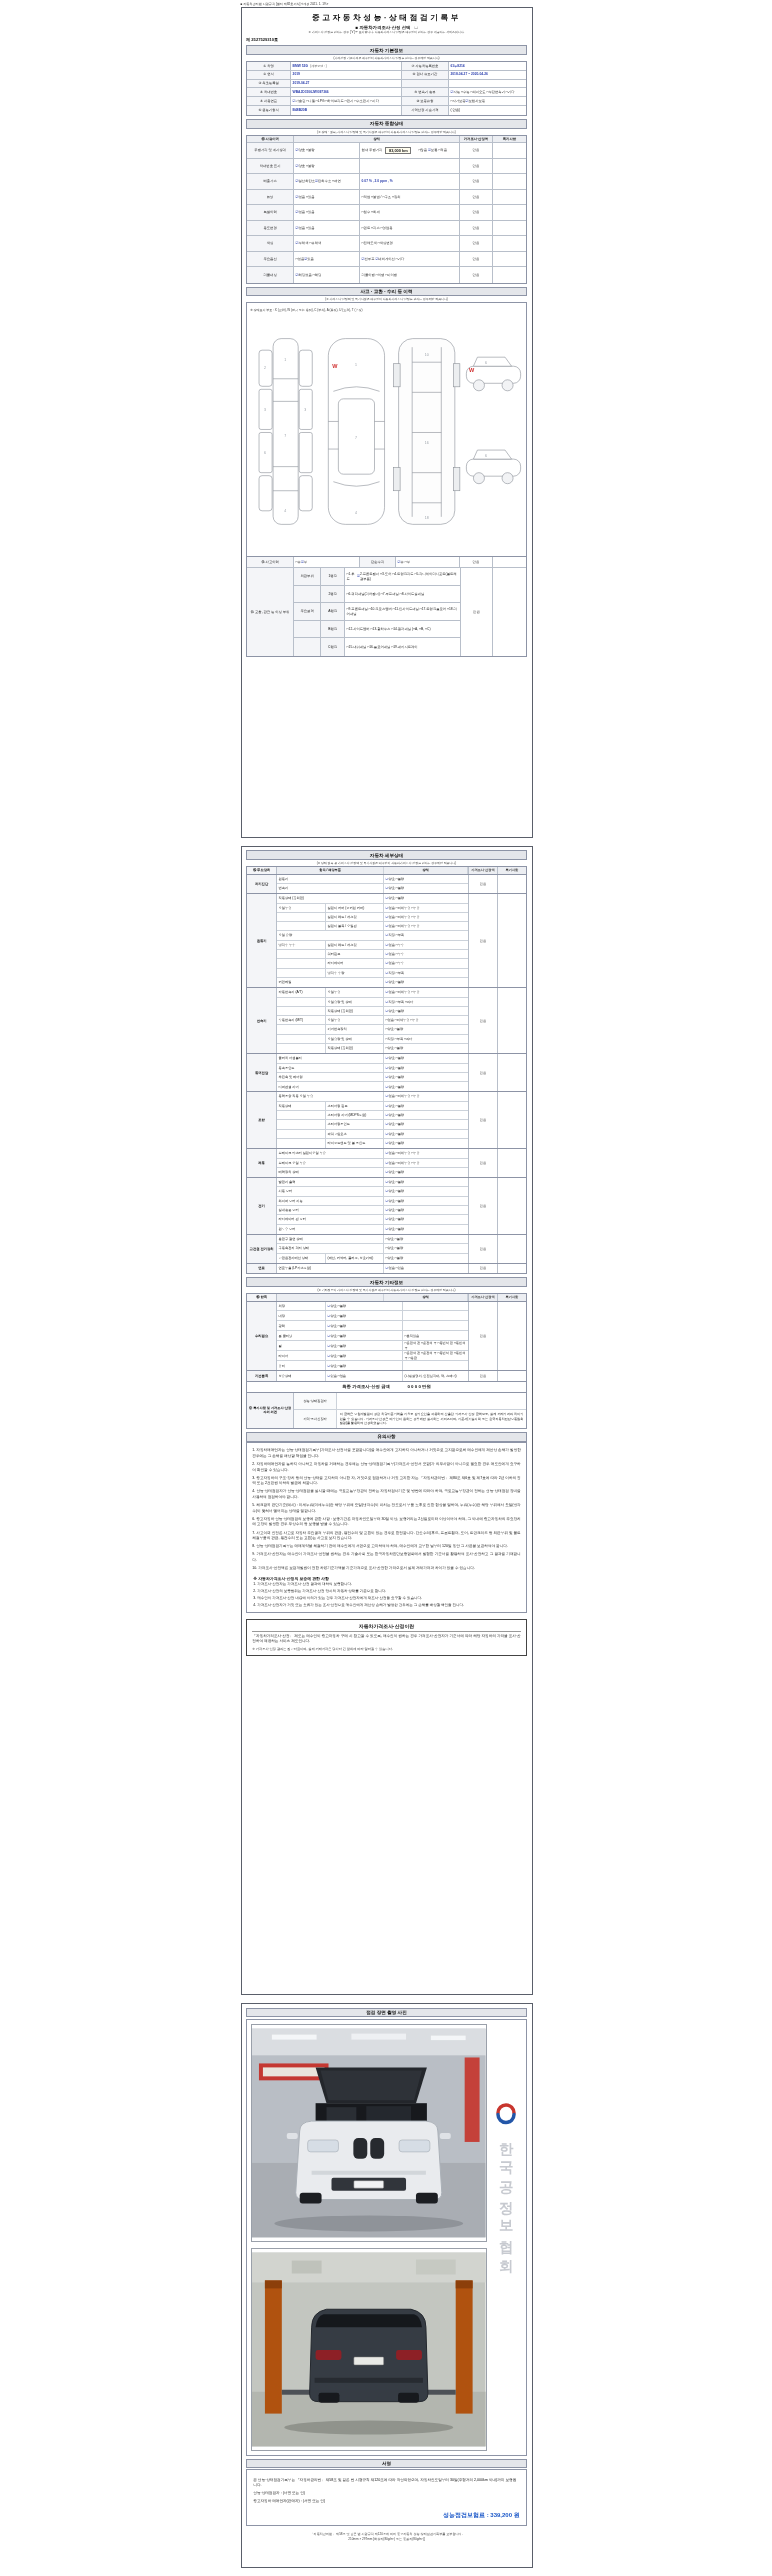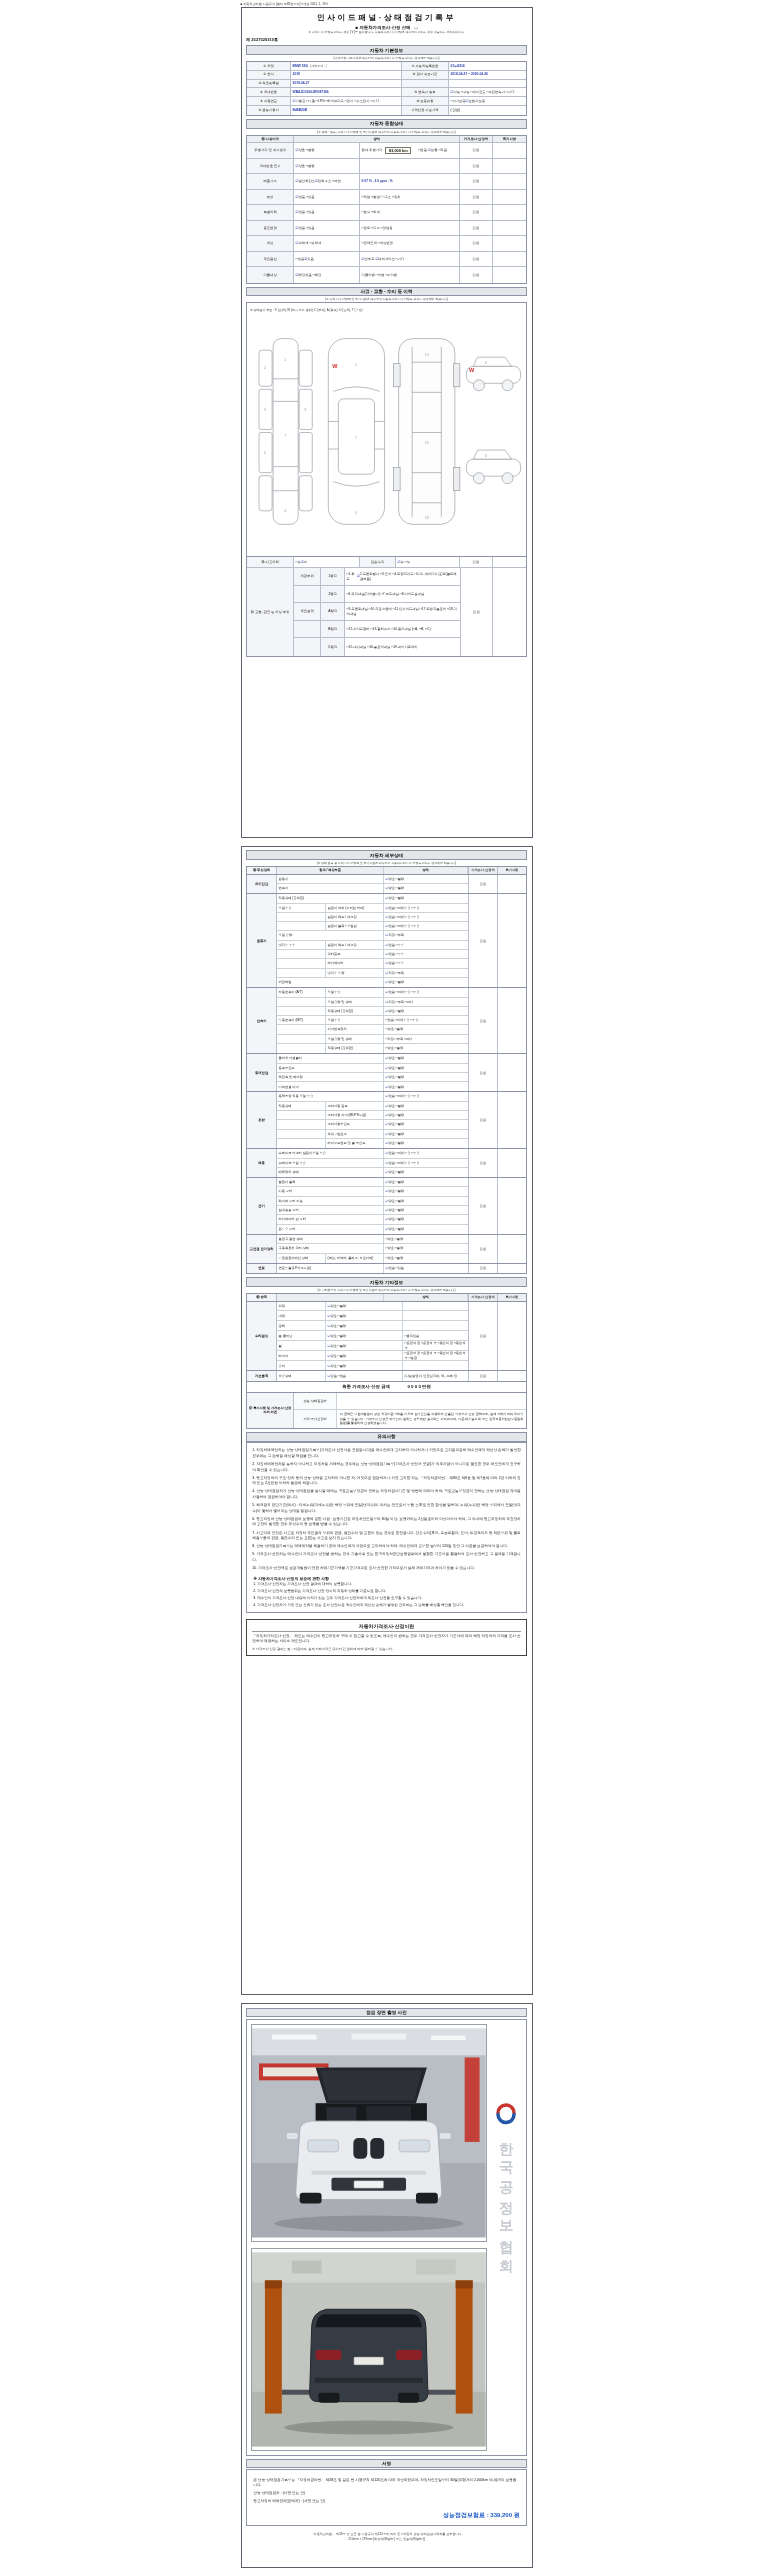--- a/index.html
+++ b/index.html
@@ -101,21 +101,21 @@
 
   svg text { font-family:"Liberation Sans","DejaVu Sans",sans-serif; }
   .carmap { display:block; width:100%; }
 </style>
 </head>
 <body>
 
 <div class="formref">■ 자동차관리법 시행규칙 [별지 제82호서식] &lt;개정 2021. 1. 19.&gt;</div>
 
 <div class="page" id="page1">
-  <div class="title">인사이드패널·상태점검기록부</div>
+  <div class="title">중고자동차성능·상태점검기록부</div>
   <div class="select-row">
     <span>■ 자동차가격조사·산정 선택</span>
     <span class="selbox">□</span>
   </div>
   <div class="note center">※ 가격조사·산정을 원하는 경우 [ V ]로 표시합니다. 자동차가격조사·산정은 매수인이 원하는 경우 제공하는 서비스입니다.</div>
   <div class="docno">제 2527529310호</div>
 
   <div class="bar">자동차 기본정보</div>
   <div class="note center">(가격산정 기준가격은 매수인이 자동차가격조사·산정을 원하는 경우에만 적습니다)</div>
   <div class="tbl basic">

